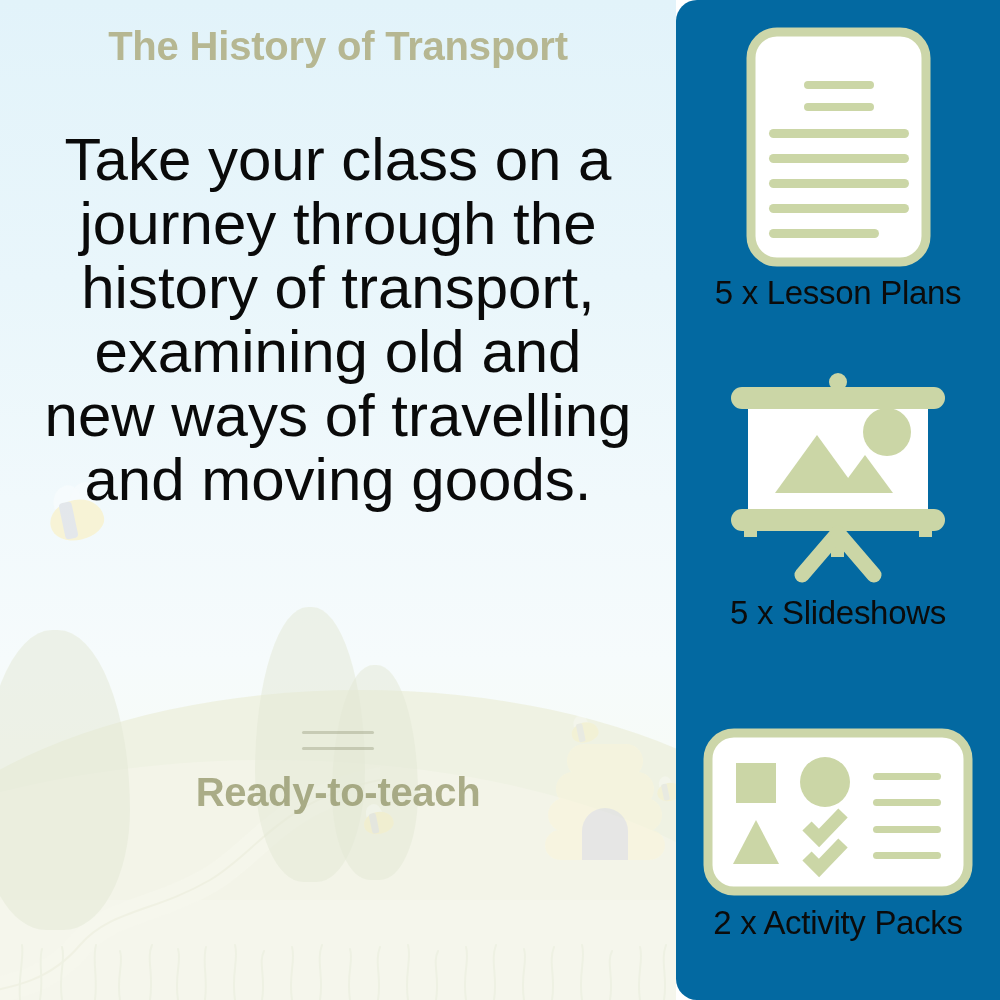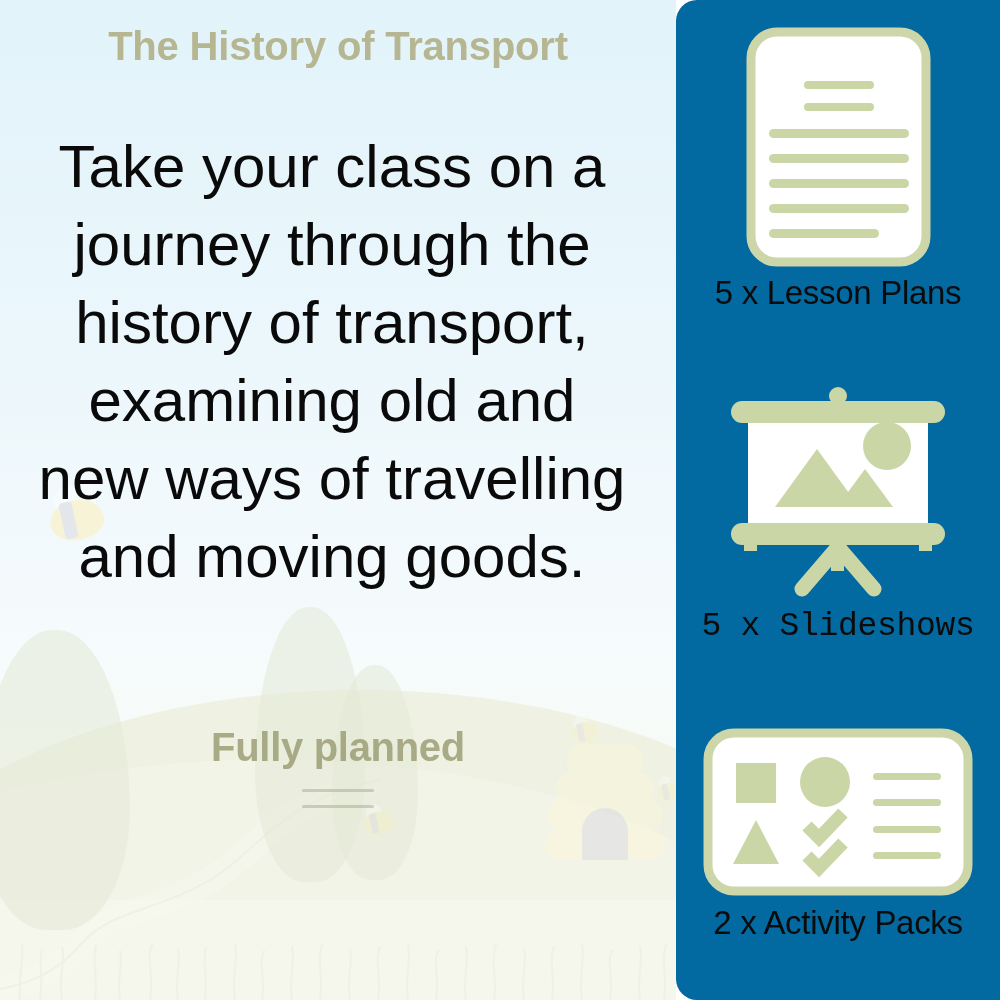--- a/index.html
+++ b/index.html
@@ -62,22 +62,22 @@
   #bee-s2{left:555px;top:710px;width:46px;height:34px;opacity:.3;transform:scale(.5);}
   #bee-s3{left:640px;top:770px;width:46px;height:34px;opacity:.3;transform:scale(.45);}
 
   
   #title{
     position:absolute;left:0;top:24px;width:676px;text-align:center;
     font-size:40px;font-weight:bold;letter-spacing:-.2px;
     color:#b6b792;
   }
   #body-copy{
-    position:absolute;left:32px;top:128px;width:600px;text-align:center;
-    font-size:60px;line-height:78px;font-weight:300;color:#0a0a0a;
+    position:absolute;left:38px;top:128px;width:600px;text-align:center;
+    font-size:60px;line-height:64px;font-weight:300;color:#0a0a0a;
   }
   #features{
     position:absolute;left:0;top:718px;width:676px;text-align:center;
   }
   .feature{
     font-size:40px;font-weight:bold;color:#8e9163;opacity:.72;letter-spacing:-.3px;
     line-height:58px;
   }
   .feature-div{
     width:72px;height:3px;background:#9ea184;opacity:.45;margin:13px auto;border-radius:2px;
@@ -86,21 +86,21 @@
   
   #side-panel{
     position:absolute;left:676px;top:0;width:356px;height:1000px;
     background:#0369a1;
     border-radius:21px;
   }
   .side-item{
     position:absolute;left:0;width:324px;text-align:center;
   }
   #item-0{top:22px;}
-  #item-1{top:386px;font-family:Liberation Mono, monospace;}
+  #item-1{top:372px;}
   #item-2{top:722px;}
   .icon-wrap{display:flex;align-items:center;justify-content:center;height:250px;}
   #item-1 .icon-wrap{height:220px;}
   #item-2 .icon-wrap{height:180px;}
   .side-label{
     font-size:33px;font-weight:500;color:#0b0b0b;letter-spacing:-.3px;margin-top:2px;
   }
 </style>
 </head>
 <body>
@@ -190,23 +190,23 @@
             <path d="M664 95 C 668 72, 660 56, 666 40"></path>
         </g>
       </svg>
     </div>
 
     <div id="title">The History of Transport</div>
 
     <div id="body-copy">Take your class on a journey through the history of transport, examining old and new ways of travelling and moving goods.</div>
 
     <div id="features">
-      <div class="feature">Fully planned</div>
       <div class="feature-div"></div>
       <div class="feature-div"></div>
+      <div class="feature">Ready-to-teach</div>
     </div>
   </div>
 
   <div id="side-panel">
 
     <div class="side-item" id="item-0">
       <div class="icon-wrap">
         <svg width="185" height="240" viewBox="0 0 185 240">
           <rect x="5" y="5" width="175" height="230" rx="26" ry="26" fill="#ffffff" stroke="#ccd6a9" stroke-width="9"></rect>
           <g fill="#cbd6a6">

